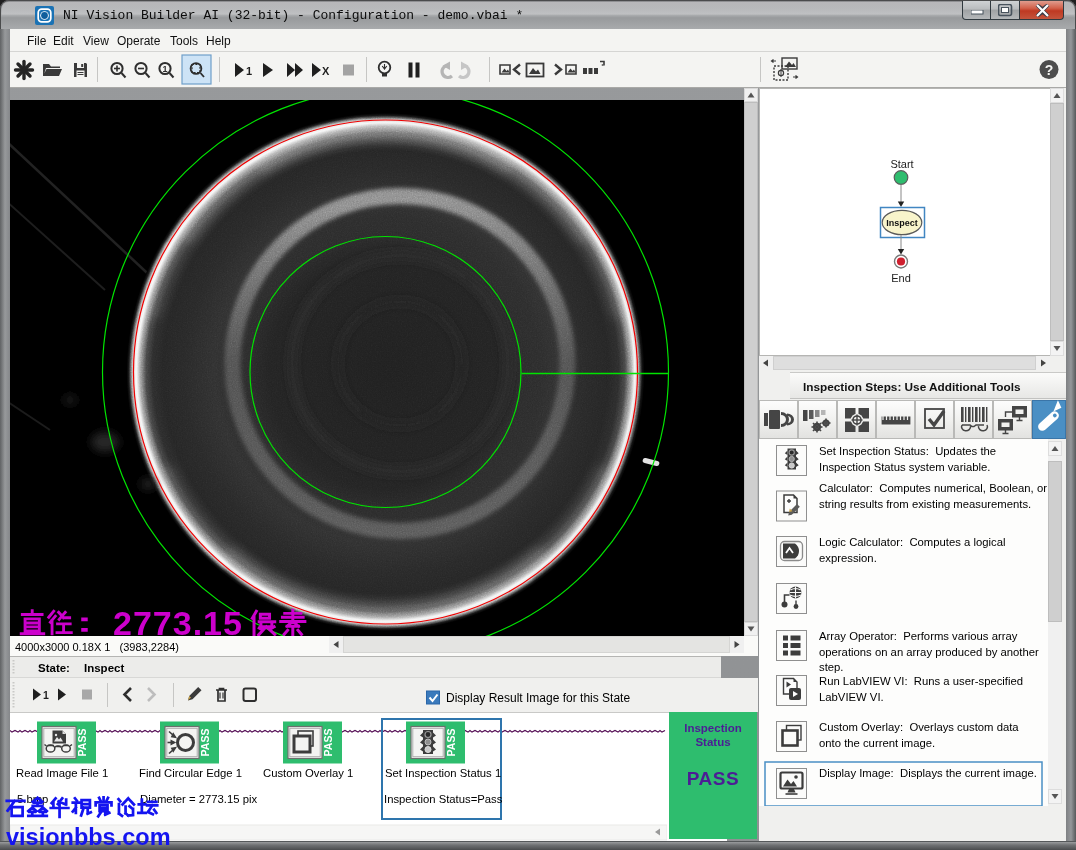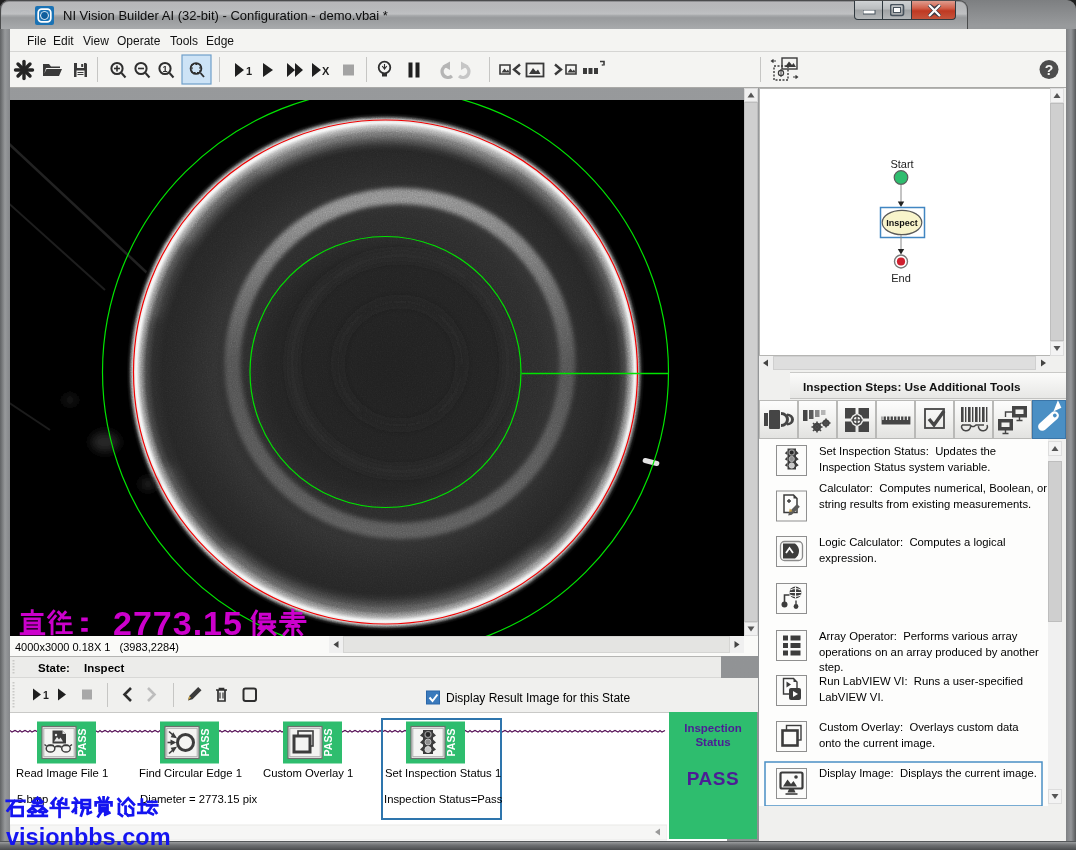--- a/index.html
+++ b/index.html
@@ -2,23 +2,23 @@
 <html><head>
 <meta charset="utf-8">
 <style>
 * { margin:0; padding:0; box-sizing:border-box; }
 html,body { width:1076px; height:850px; overflow:hidden; }
 body { font-family:"Liberation Sans", sans-serif; background:#1f1f1f; }
 .abs { position:absolute; }
 #win { position:absolute; left:0; top:0; width:1076px; height:850px;
   background:linear-gradient(180deg,#7d7f81 0%,#989a9c 3%,#8f9193 100%); border-radius:9px 9px 0 0; }
 
-#titlebar { position:absolute; left:0; top:0; width:968px; height:29px;
+#titlebar { position:absolute; left:0; top:0; width:1076px; height:29px;
   background:linear-gradient(180deg,#8e8f91 0%,#a2a4a6 25%,#b5b7b9 45%,#989a9c 60%,#a8aaac 100%);
-  border-radius:9px 9px 0 0; border:1px solid #4a4b4c; border-bottom:none; }
+  border-radius:9px 9px 0 0; border:1px solid #4a4b4c; border-bottom:none;font-family:Liberation Mono, monospace; }
 #titlebar .tgloss { position:absolute; left:1px; top:1px; right:1px; height:13px;
   background:linear-gradient(180deg,rgba(255,255,255,0.35),rgba(255,255,255,0.1)); border-radius:6px 6px 0 0; }
 #apptitle { position:absolute; left:62px; top:7px; font-size:13px; color:#0c0c0c; }
 
 #winbtns { position:absolute; right:11px; top:0; width:102px; height:19px; display:flex; }
 .wbtn { height:19px; border:1px solid #30393f; border-top:none; background:linear-gradient(180deg,#cfd2d4 0%,#b9bcbe 45%,#9fa2a4 50%,#b5b8ba 100%); position:relative; }
 #wb-min { width:29px; border-radius:0 0 0 4px; }
 #wb-max { width:28px; border-left:none; border-right:none; }
 #wb-close { width:45px; border-radius:0 0 4px 0; background:linear-gradient(180deg,#e09c8e 0%,#d2604a 40%,#bf3922 55%,#c4543c 100%); }
 
@@ -84,21 +84,21 @@
           </svg>
         </div>
     </div>
   </div>
   <div id="menubar">
     <span style="left:17px">File</span>
       <span style="left:43px">Edit</span>
     <span style="left:73px">View</span>
       <span style="left:107px">Operate</span>
     <span style="left:160px">Tools</span>
-      <span style="left:196px">Edge</span>
+      <span style="left:196px">Help</span>
   </div>
   <div id="toolbar">
   <svg width="1056" height="35" viewBox="0 0 1056 35">
     <g stroke="#c6c6c4" stroke-width="1">
       <line x1="87.5" y1="5" x2="87.5" y2="30"></line>
           <line x1="209.5" y1="5" x2="209.5" y2="30"></line>
       <line x1="356.5" y1="5" x2="356.5" y2="30"></line>
           <line x1="479.5" y1="5" x2="479.5" y2="30"></line>
       <line x1="750.5" y1="5" x2="750.5" y2="30"></line>
     </g>

